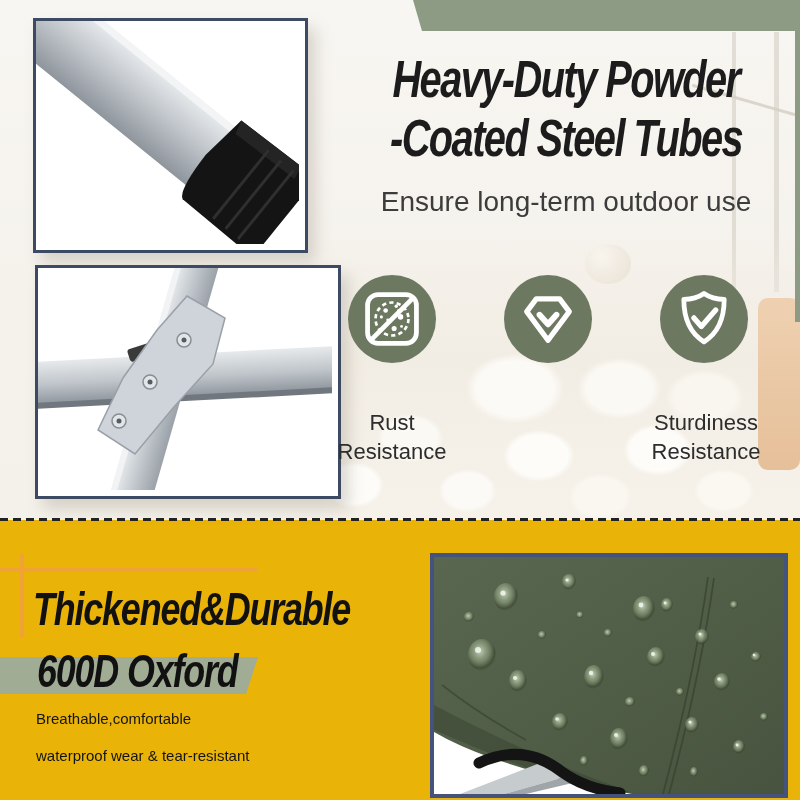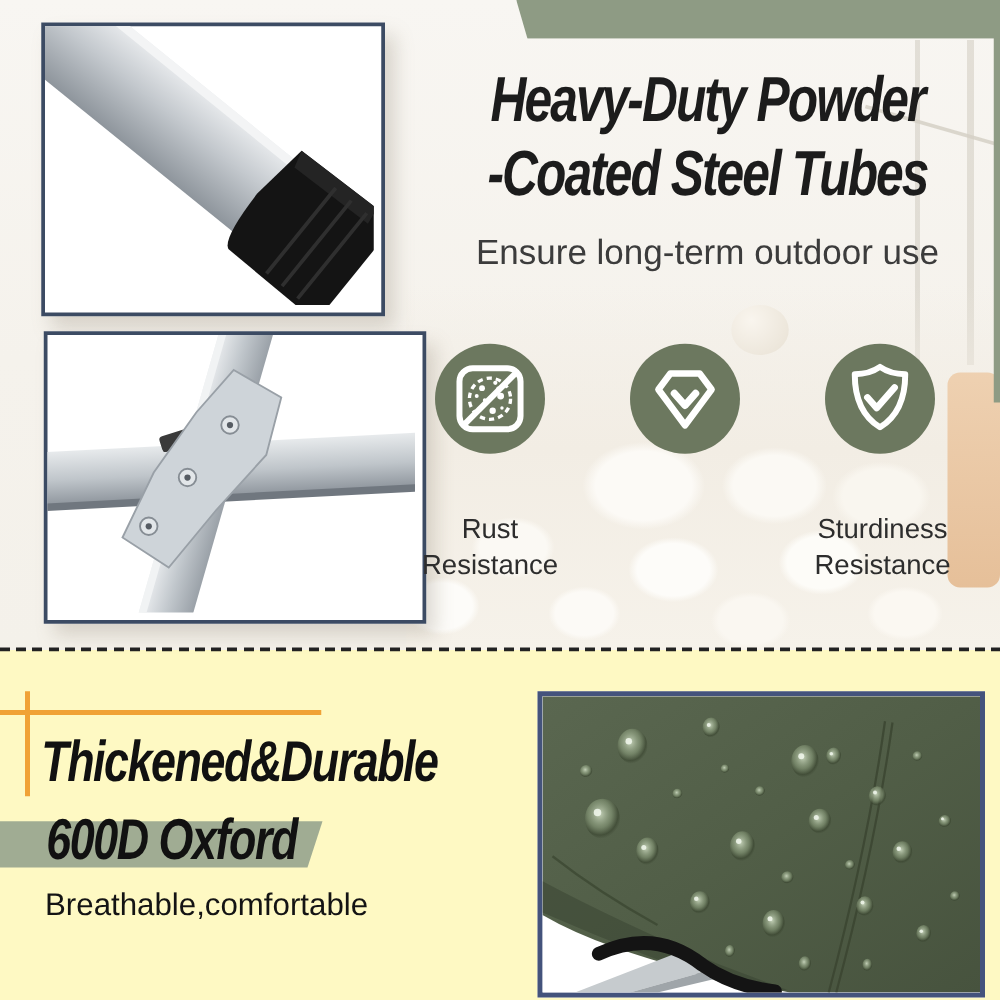--- a/index.html
+++ b/index.html
@@ -1,17 +1,17 @@
 <!DOCTYPE html>
 <html><head>
 <meta charset="utf-8">
 <style>
   html,body{margin:0;padding:0;background:#ffffff;}
   .canvas{position:relative;width:800px;height:800px;overflow:hidden;
-          font-family:"Liberation Sans",sans-serif;background:#fef9c3;}
+          font-family:"Liberation Sans",sans-serif;background:#eab308;}
   .abs{position:absolute;}
 
   
   .top-bg{left:0;top:0;width:800px;height:520px;
     background:linear-gradient(180deg,#f8f6f2 0%,#f5f2ec 55%,#f4f1ea 100%);}
   .ladder-lines{left:712px;top:32px;width:88px;height:260px;opacity:.75;
     background:linear-gradient(90deg,transparent 0 20px,rgba(206,201,190,.7) 20px 24px,
       transparent 24px 62px,rgba(212,207,196,.8) 62px 67px,transparent 67px);}
   .ladder-diag{left:690px;top:100px;width:118px;height:3px;background:rgba(213,208,197,.85);
     transform:rotate(16deg);}
@@ -66,21 +66,21 @@
   .cross-v{left:20px;top:553px;width:4px;height:84px;background:#f0a236;}
   .cross-h{left:0;top:568px;width:257px;height:4px;background:#f0a236;}
   .bottom-h1{left:33px;top:582px;color:#111;font-weight:bold;font-style:italic;
     font-size:46px;letter-spacing:-1.5px;white-space:nowrap;
     transform:scaleX(.78);transform-origin:0 0;}
   .green-hl{left:-15px;top:657px;width:273px;height:37px;background:#a0ac93;
     transform:skewX(-18deg);transform-origin:0 0;}
   .bottom-h2{left:37px;top:644px;color:#111;font-weight:bold;font-style:italic;
     font-size:46px;letter-spacing:-1.5px;white-space:nowrap;
     transform:scaleX(.78);transform-origin:0 0;}
-  .body-line{left:36px;color:#141414;font-size:25px;white-space:nowrap;}
+  .body-line{left:36px;color:#141414;font-size:15px;white-space:nowrap;}
   .bl1{top:710px;} .bl2{top:747px;}
 
   .photo3{left:430px;top:553px;width:358px;height:245px;background:#fff;
     border:4px solid #44537c;box-sizing:border-box;}
 </style>
 </head>
 <body>
 
 <div class="canvas">
 
@@ -197,20 +197,21 @@
   </div>
 
   <div class="abs divider"></div>
 
   <div class="abs cross-v"></div>
   <div class="abs cross-h"></div>
   <div class="abs bottom-h1">Thickened&amp;Durable</div>
   <div class="abs green-hl"></div>
   <div class="abs bottom-h2">600D Oxford</div>
   <div class="abs body-line bl1">Breathable,comfortable</div>
+  <div class="abs body-line bl2">waterproof wear &amp; tear-resistant</div>
 
   <div class="abs photo3" aria-label="Green 600D Oxford fabric with water droplets">
     <svg width="350" height="237" viewBox="0 0 350 237">
       <defs>
         <linearGradient id="fab" x1="0" y1="0" x2="1" y2="1">
           <stop offset="0" stop-color="#5a6750"></stop>
             <stop offset="0.5" stop-color="#515e47"></stop>
           <stop offset="1" stop-color="#47533e"></stop>
         </linearGradient>
         <radialGradient id="drop" cx="0.42" cy="0.38" r="0.62">

